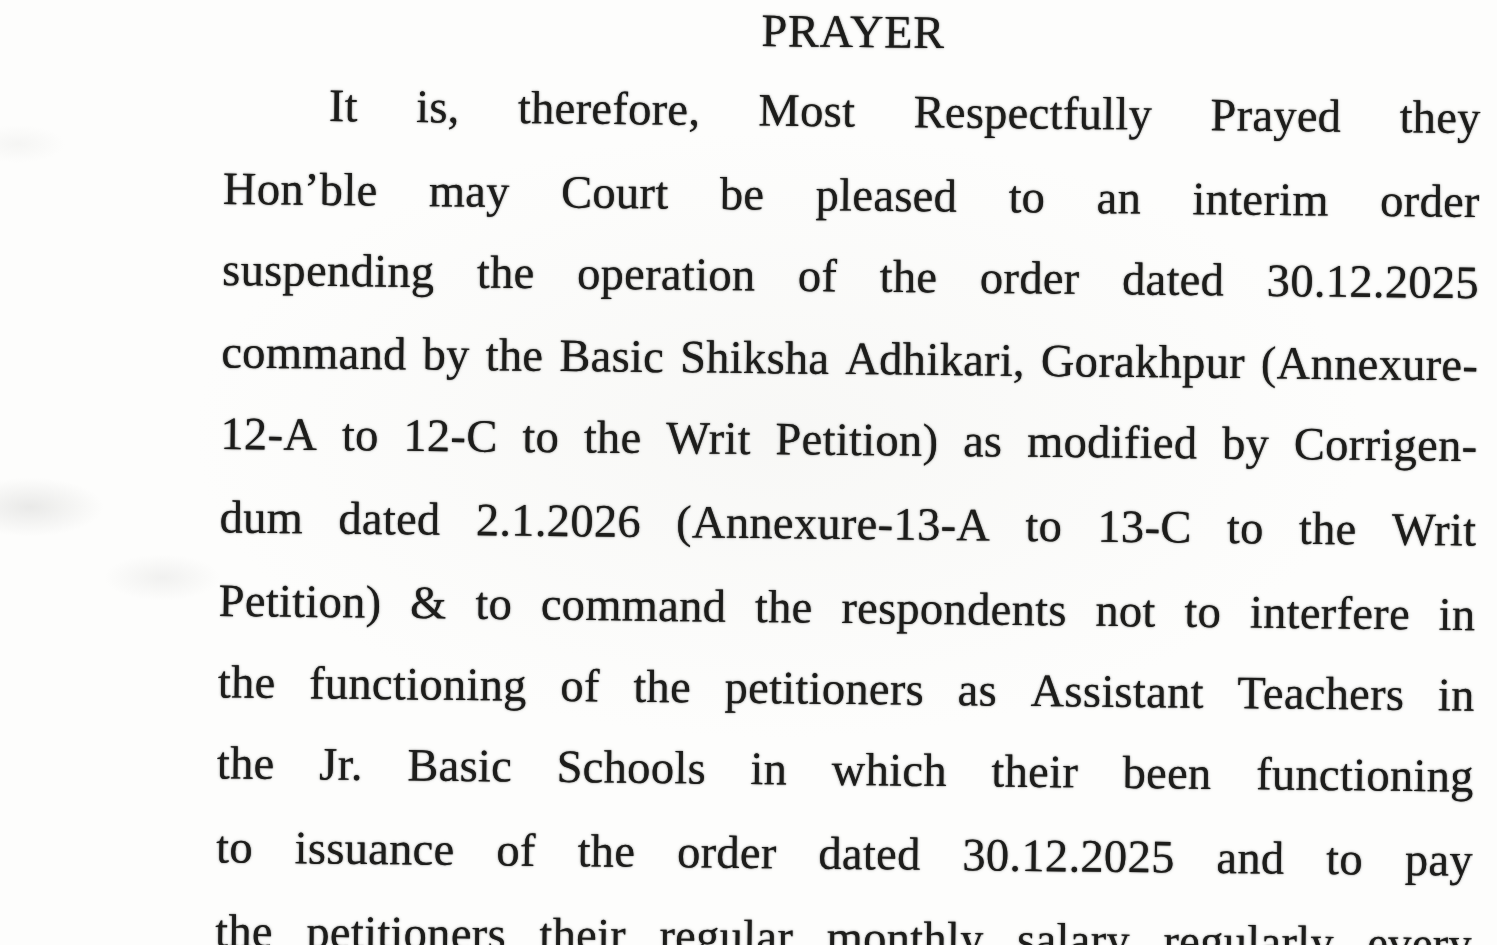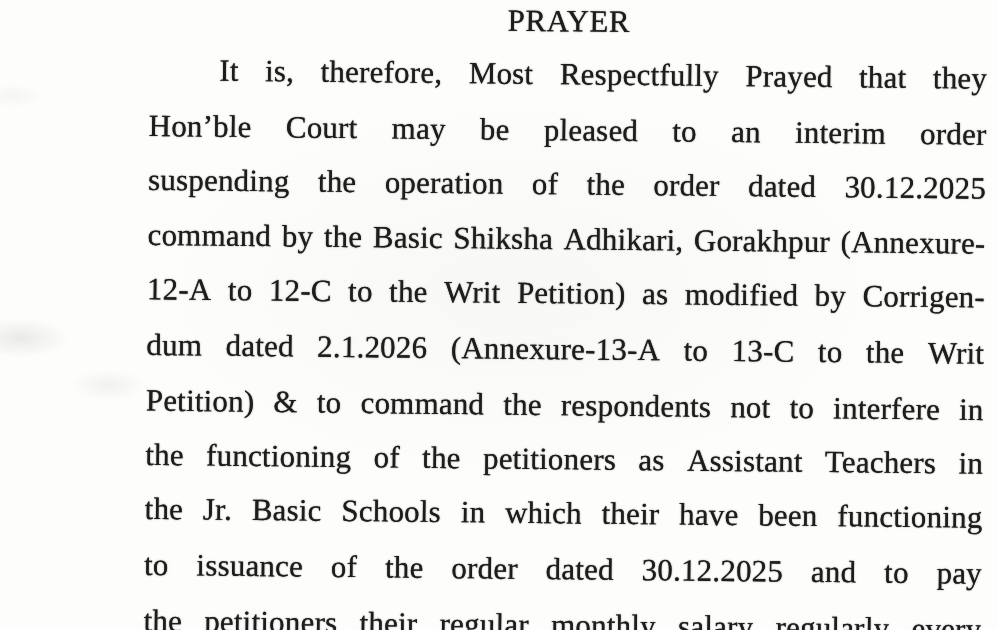--- a/index.html
+++ b/index.html
@@ -72,27 +72,26 @@
   <div class="content">
     <h1 class="heading">PRAYER</h1>
     <div class="paragraph">
         <div class="line first">
           <span class="word">It</span>
           <span class="word">is,</span>
           <span class="word">therefore,</span>
           <span class="word">Most</span>
           <span class="word">Respectfully</span>
           <span class="word">Prayed</span>
-          <span class="word">that</span>
           <span class="word">they</span>
         </div>
         <div class="line">
           <span class="word">Hon’ble</span>
+          <span class="word">may</span>
           <span class="word">Court</span>
-          <span class="word">may</span>
           <span class="word">be</span>
           <span class="word">pleased</span>
           <span class="word">to</span>
           <span class="word">an</span>
           <span class="word">interim</span>
           <span class="word">order</span>
         </div>
         <div class="line">
           <span class="word">suspending</span>
           <span class="word">the</span>
@@ -161,21 +160,20 @@
           <span class="word">in</span>
         </div>
         <div class="line">
           <span class="word">the</span>
           <span class="word">Jr.</span>
           <span class="word">Basic</span>
           <span class="word">Schools</span>
           <span class="word">in</span>
           <span class="word">which</span>
           <span class="word">their</span>
-          <span class="word">have</span>
           <span class="word">been</span>
           <span class="word">functioning</span>
         </div>
         <div class="line">
           <span class="word">to</span>
           <span class="word">issuance</span>
           <span class="word">of</span>
           <span class="word">the</span>
           <span class="word">order</span>
           <span class="word">dated</span>

